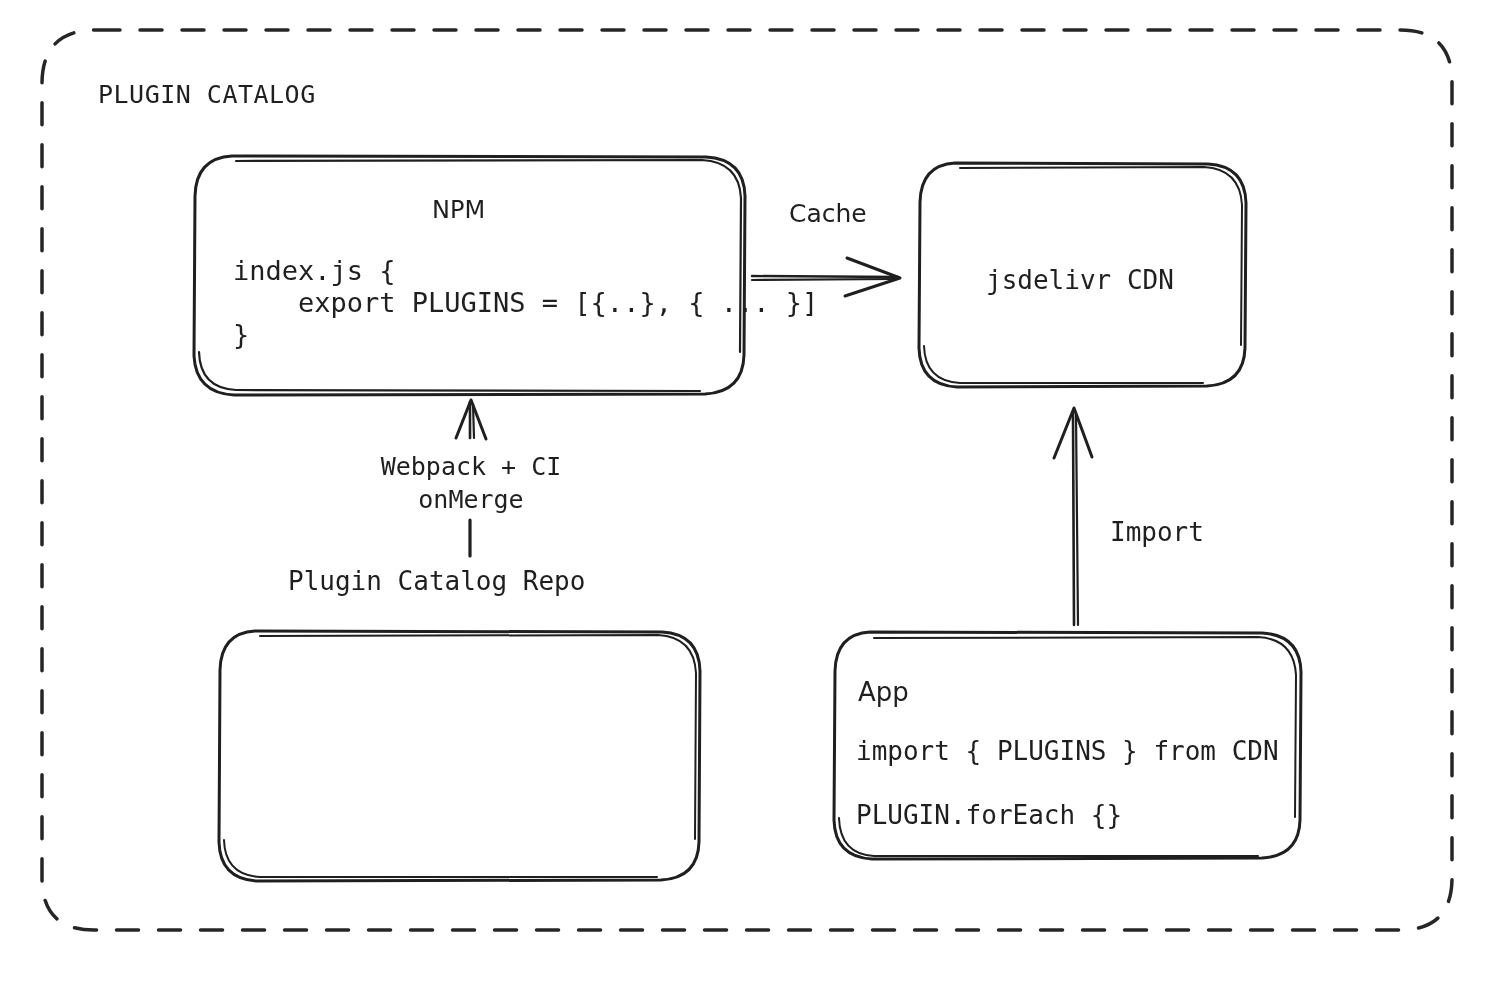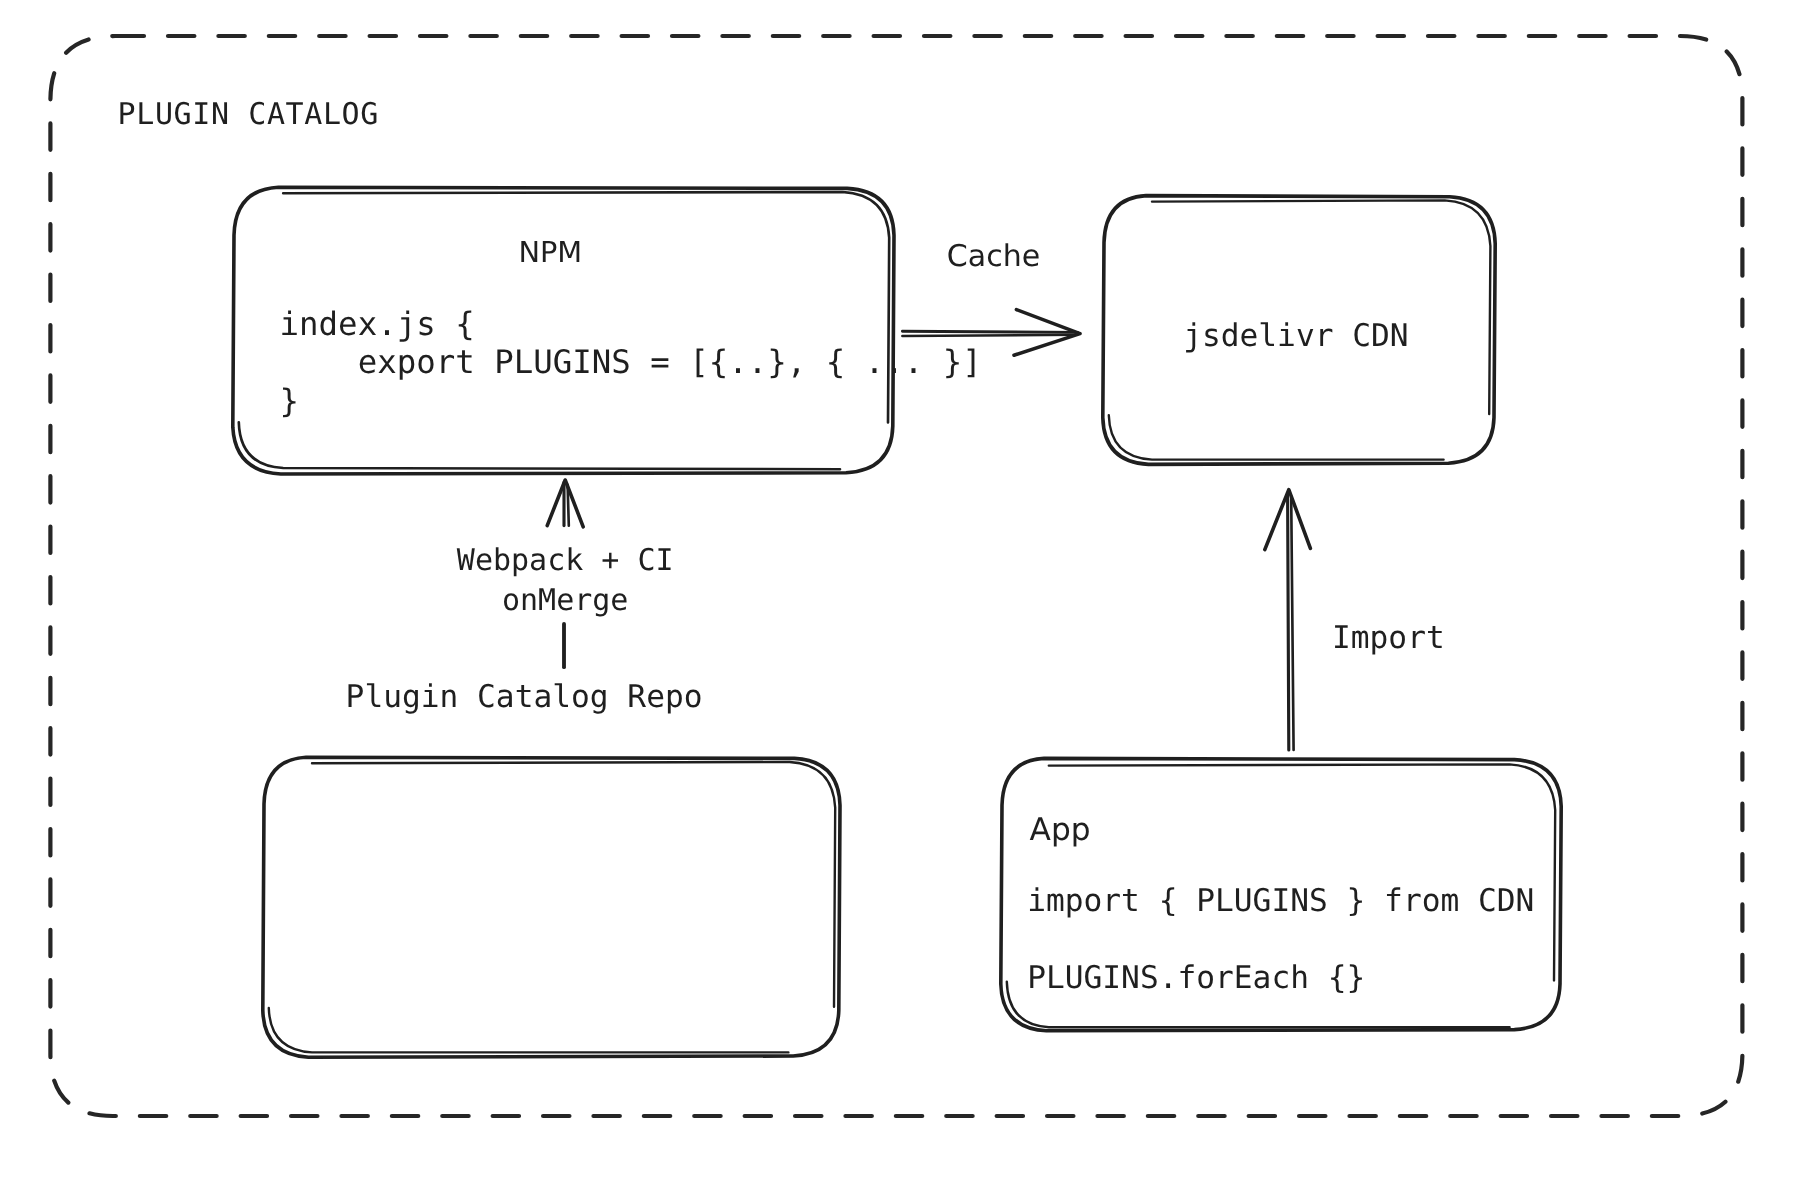--- a/index.html
+++ b/index.html
@@ -198,15 +198,15 @@
   <div class="txt mono" id="webpack-label">Webpack + CI
 onMerge</div>
 
 
   <div class="txt mono" id="import-label">Import</div>
 
   <div class="txt sans" id="app-title">App</div>
 
   <div class="txt mono" id="app-line1">import { PLUGINS } from CDN</div>
 
-  <div class="txt mono" id="app-line2">PLUGINS.forEach {}</div>
+  <div class="txt mono" id="app-line2">PLUGIN.forEach {}</div>
 
 </div>
 
 </body></html>

